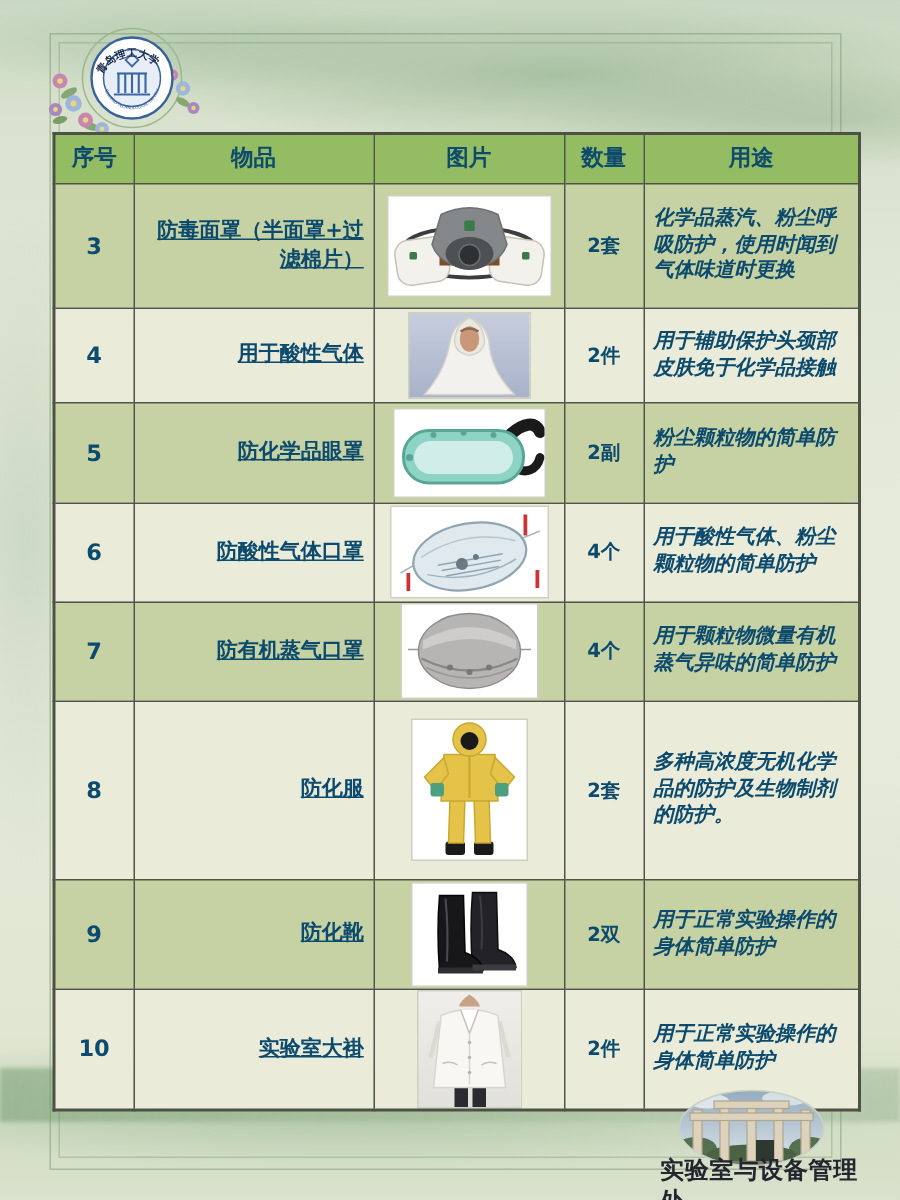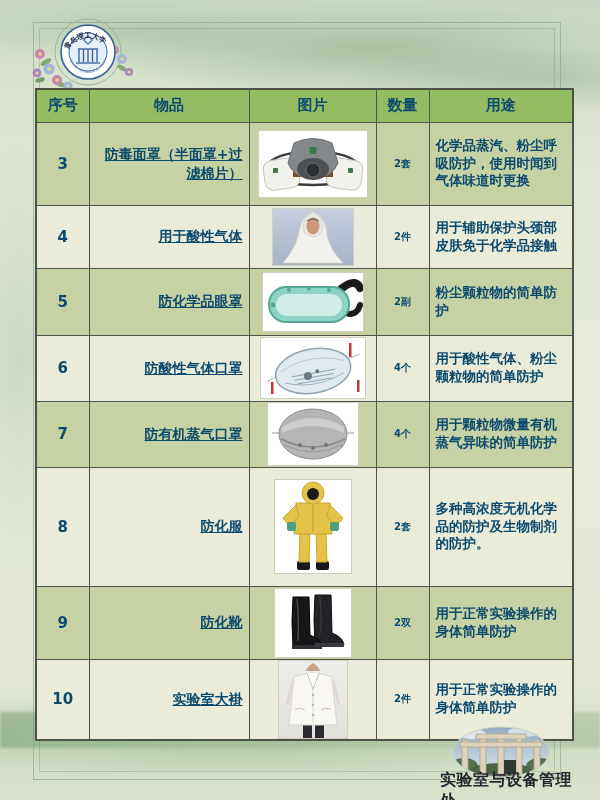--- a/index.html
+++ b/index.html
@@ -33,22 +33,22 @@
     vertical-align:middle;
   }
   table.equip th{
     background:#94bc62; height:33px; font-size:15px; font-weight:bold; text-align:center;
   }
   tr.dark  td{ background:#c6d2a3; }
   tr.light td{ background:#eaecd9; }
   td.c-no  { text-align:center; font-size:15px; font-weight:bold; }
   td.c-item{ text-align:right; font-size:14px; font-weight:bold; padding:2px 6px; line-height:1.3;text-decoration:underline; }
   td.c-pic { text-align:center; }
-  td.c-qty { text-align:center; font-size:10px; font-weight:bold; }
-  td.c-use { text-align:left; font-size:13.5px; font-weight:bold; padding:2px 6px; line-height:1.32; }
+  td.c-qty { text-align:center; font-size:13px; font-weight:bold; }
+  td.c-use { text-align:left; font-size:13.5px; font-weight:bold; padding:2px 6px; line-height:1.32;font-style:italic; }
 
   tr.r3 td{ height:83px; } tr.r4 td{ height:63px; } tr.r5 td{ height:67px; }
   tr.r6 td{ height:66px; } tr.r7 td{ height:66px; } tr.r8 td{ height:119px; }
   tr.r9 td{ height:73px; } tr.r10 td{ height:81px; }
 
   .photo{ background:#fff; display:flex; align-items:center; justify-content:center;
           margin:0 auto; box-shadow:0 0 0 1px #cfcfc0; }
   .ph-respirator{ width:108px; height:66px; }
   .ph-hood      { width:80px;  height:56px; background:linear-gradient(180deg,#c6cede,#a8b2c8); }
   .ph-goggles   { width:100px; height:58px; }

